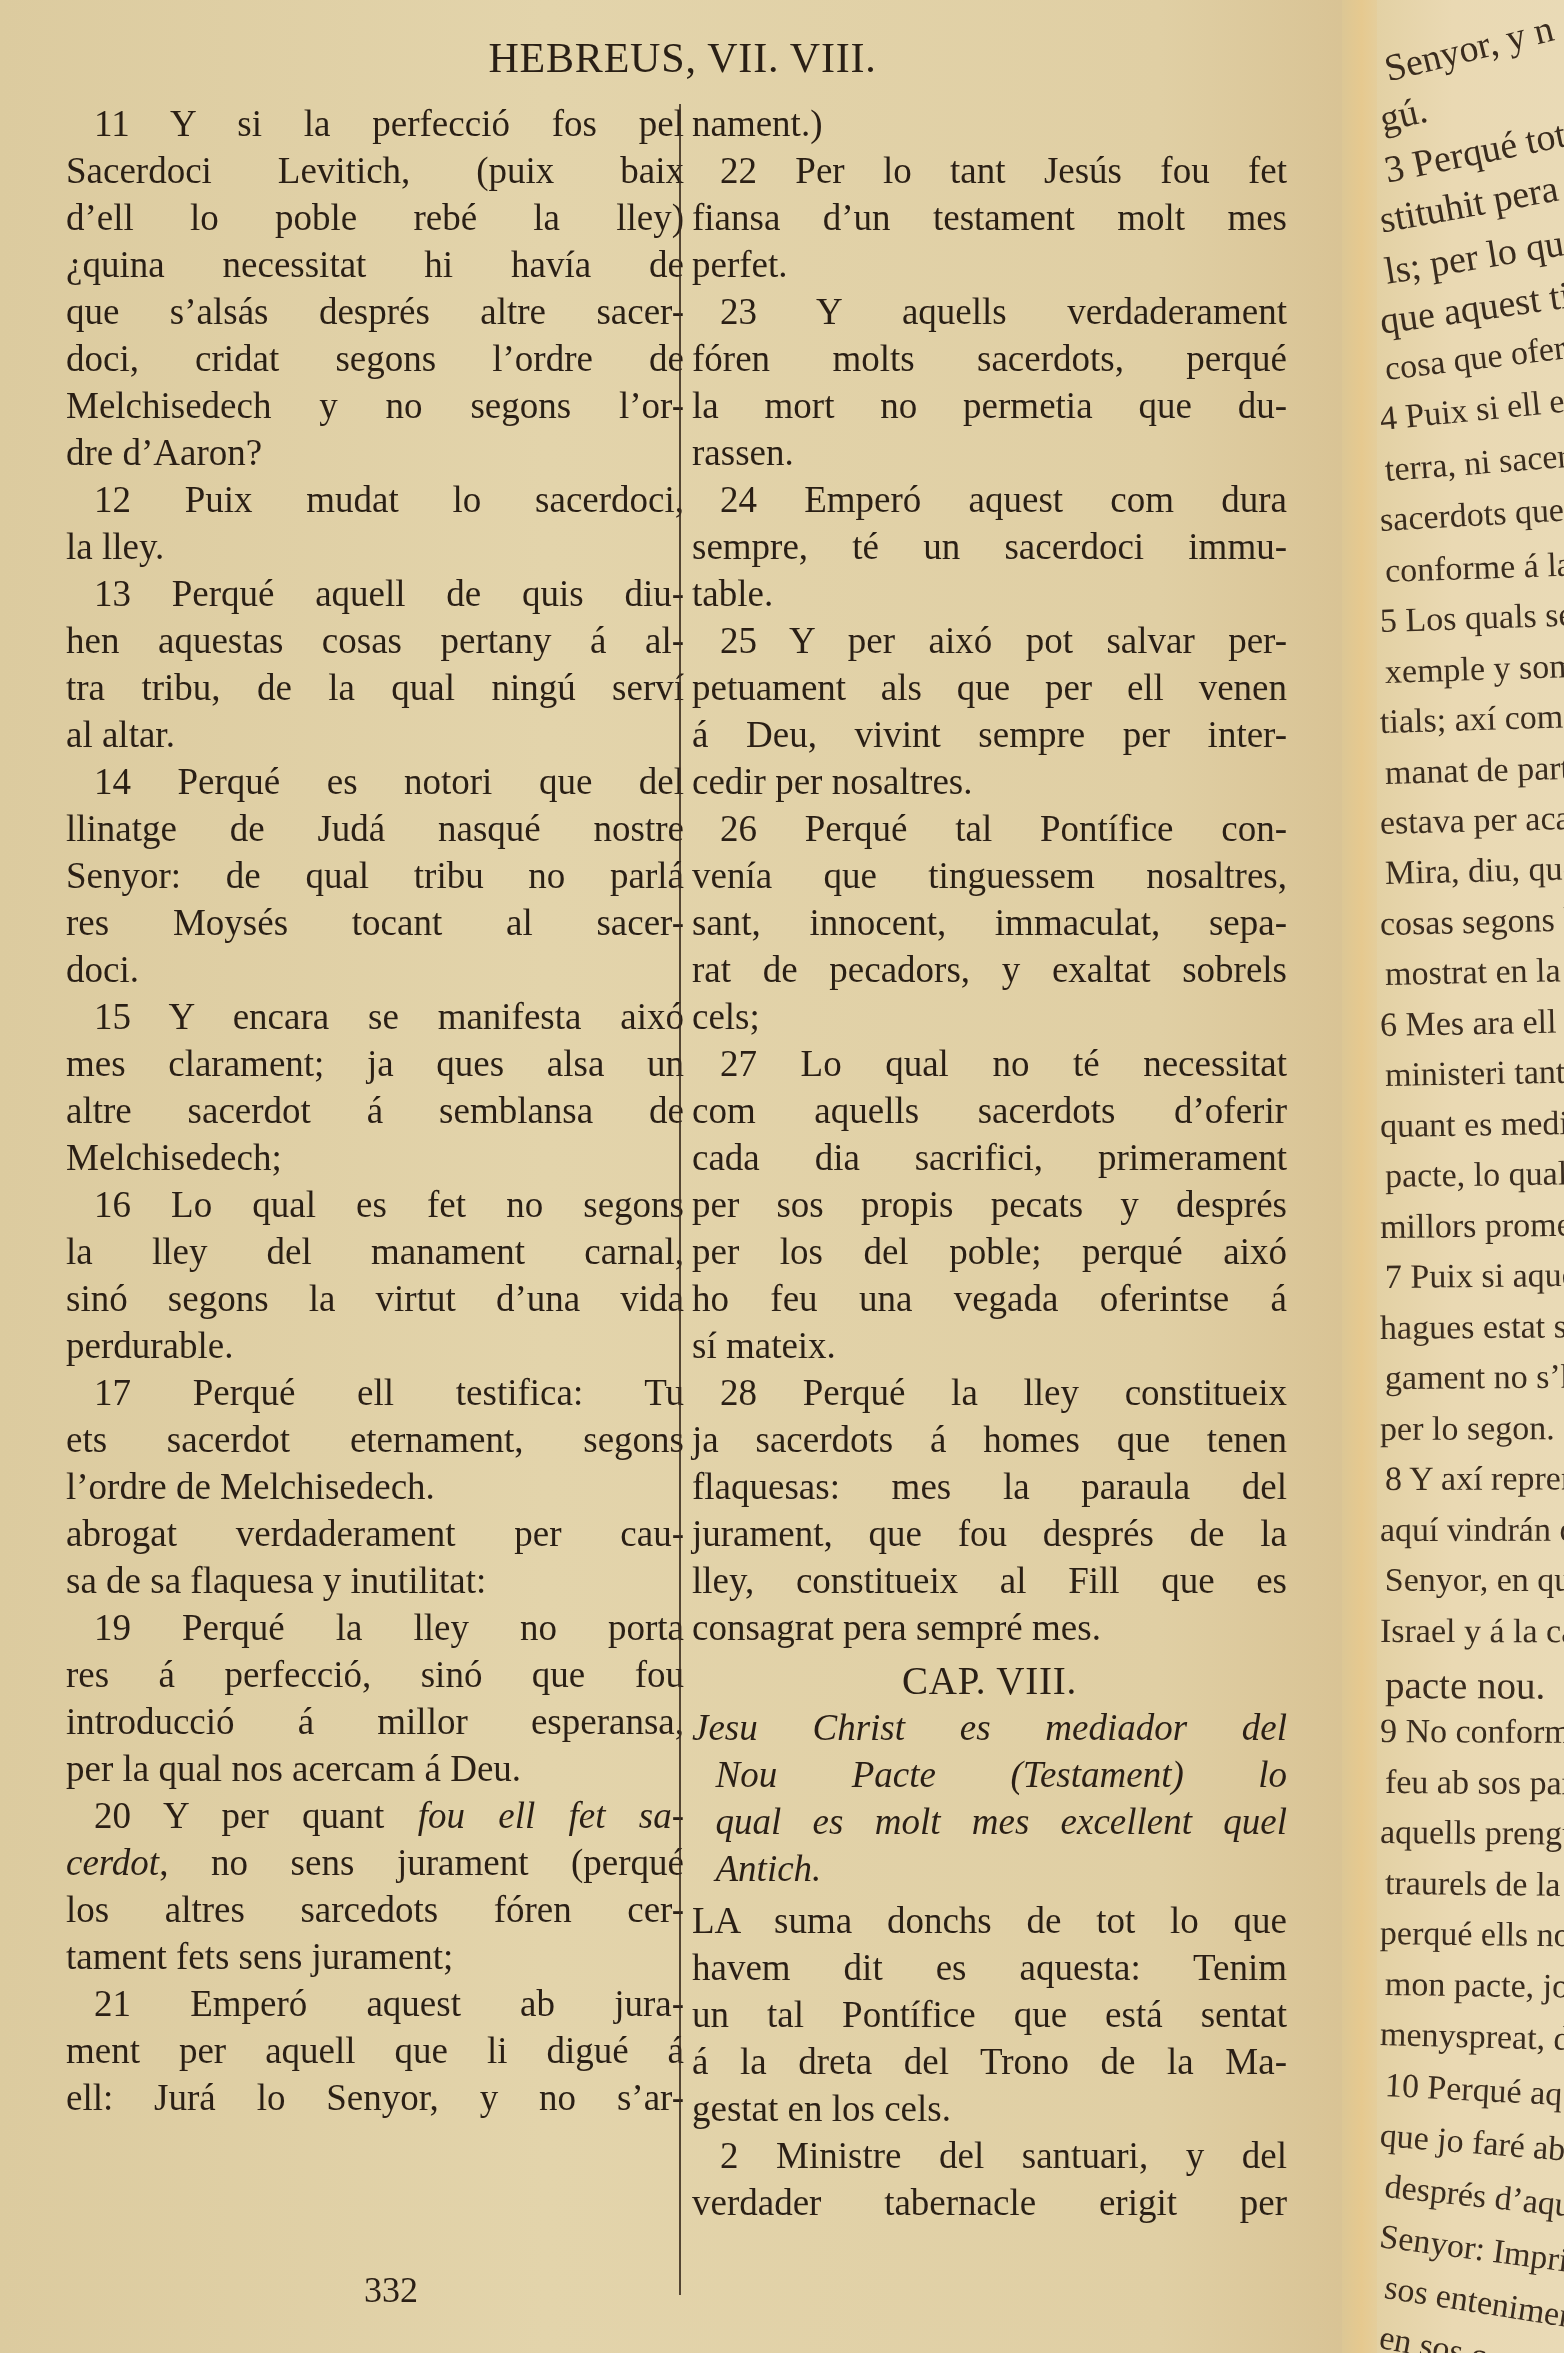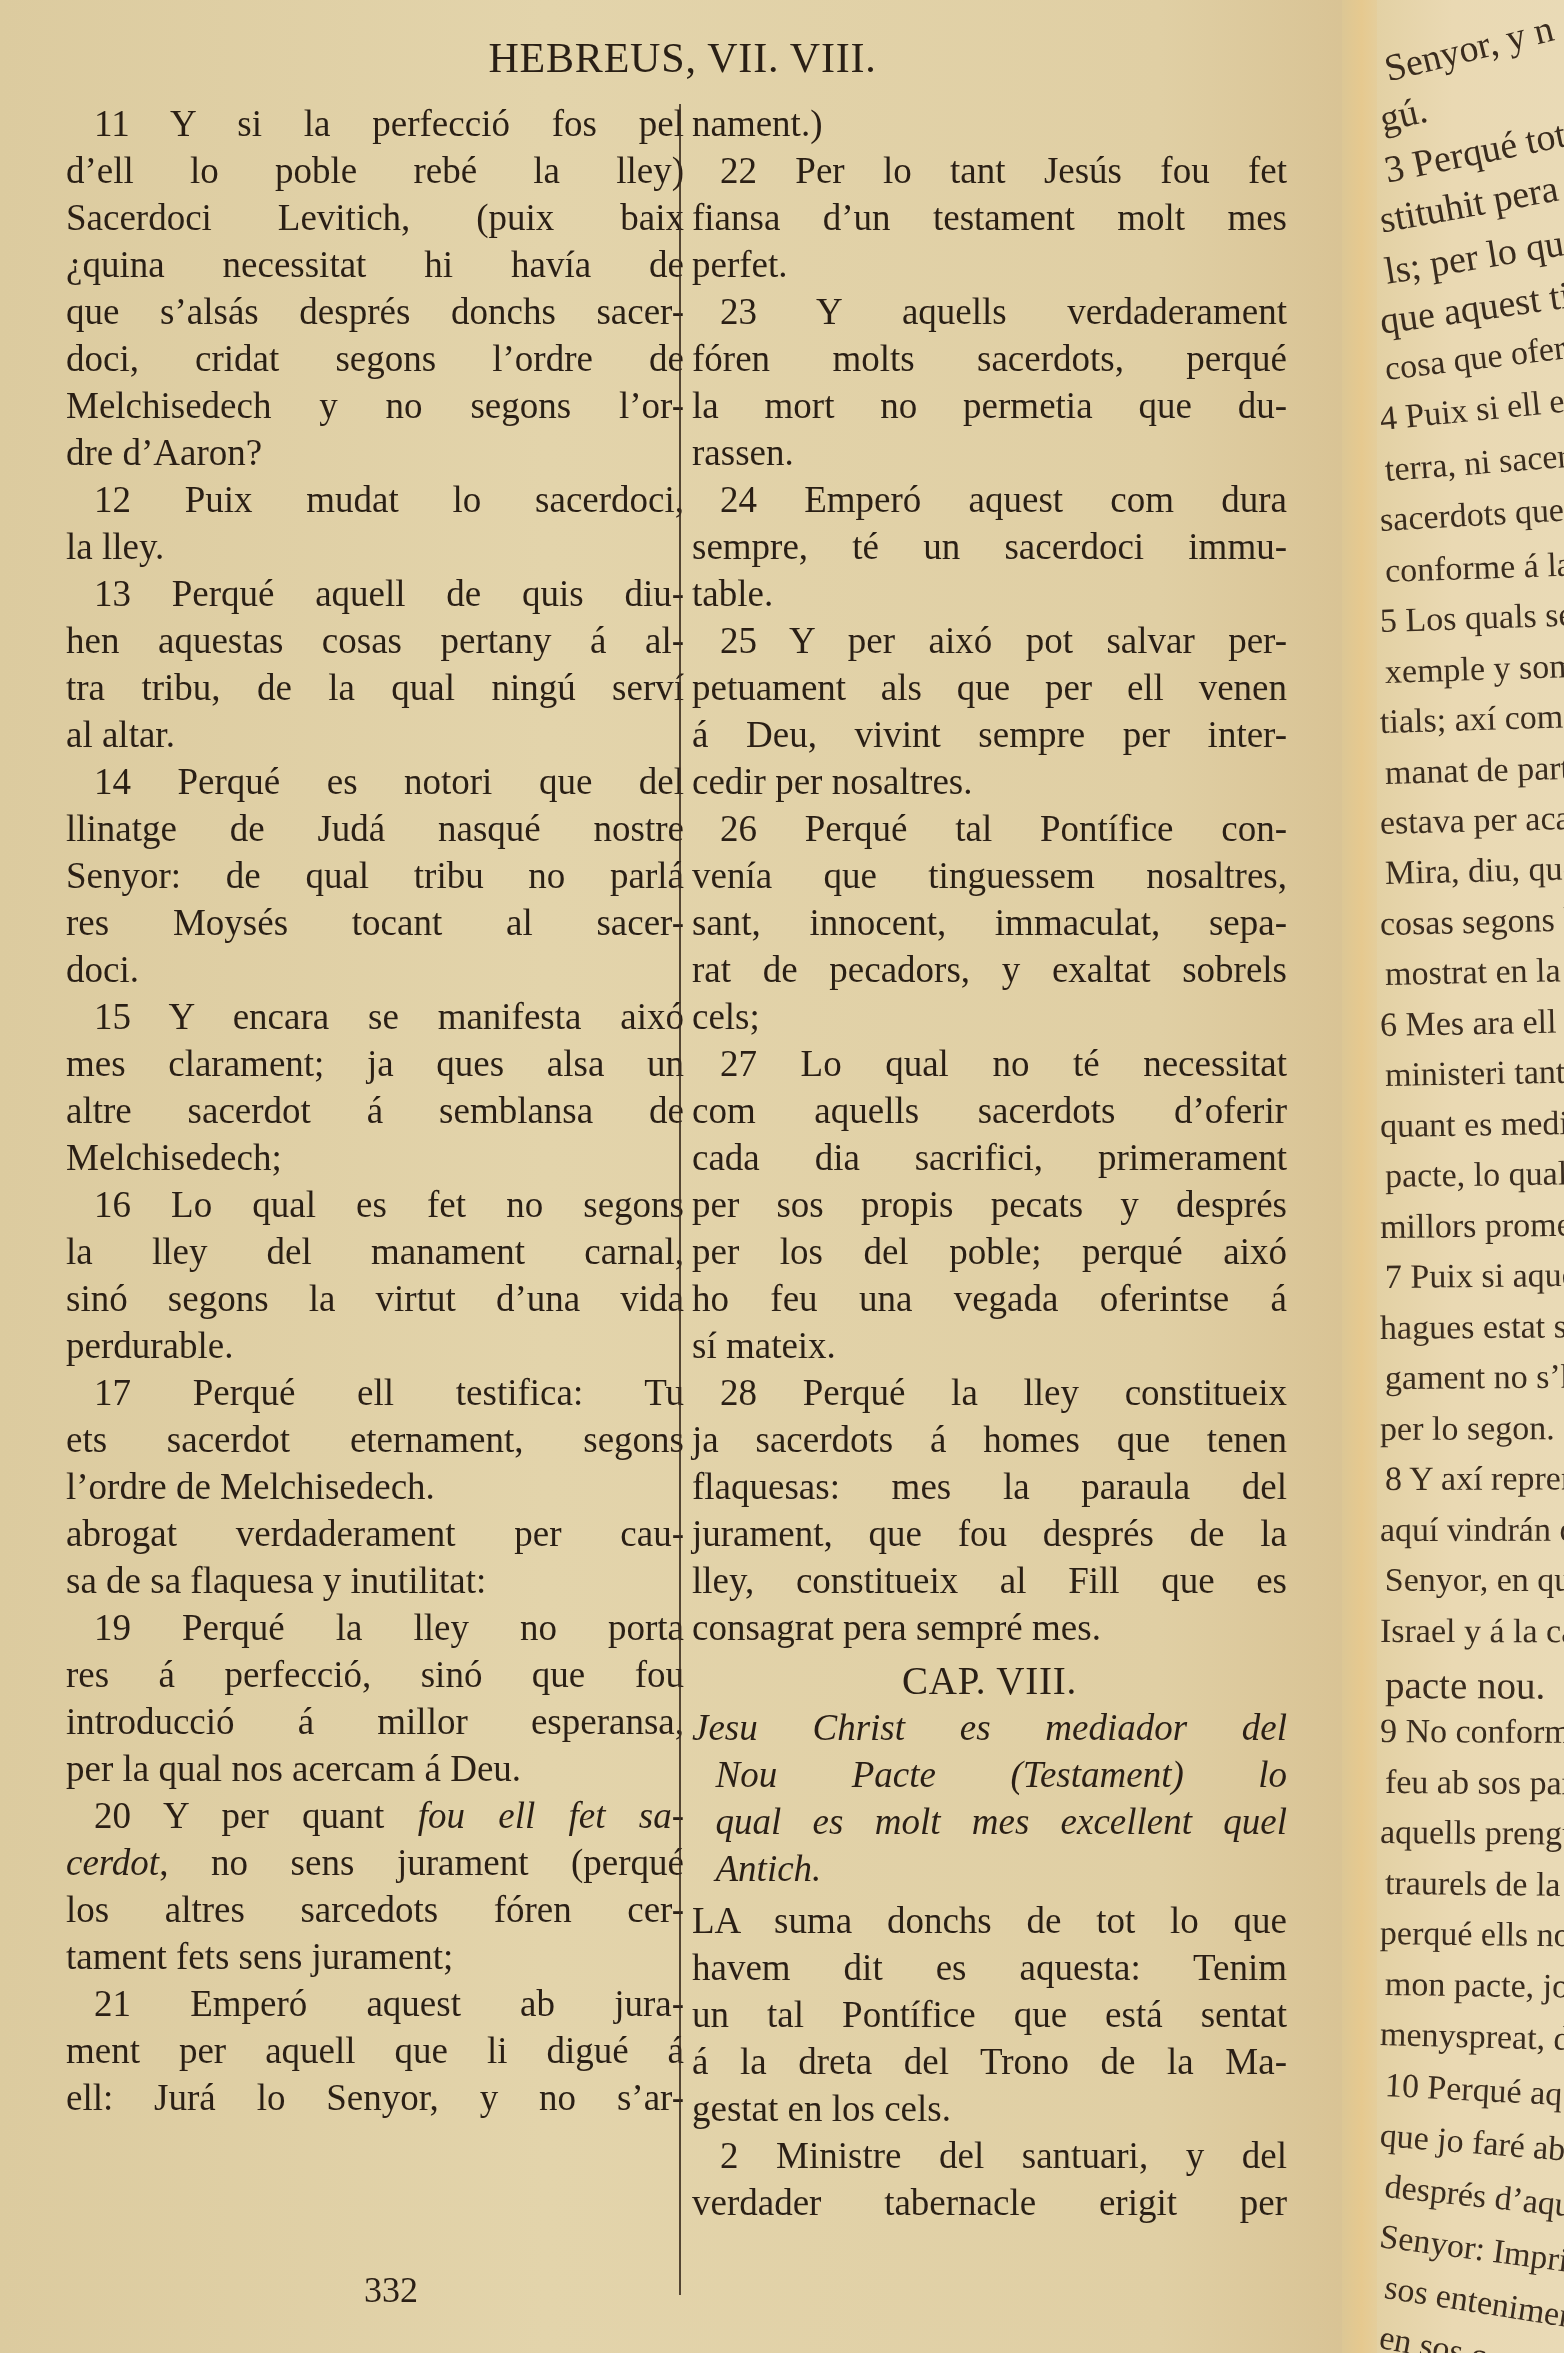--- a/index.html
+++ b/index.html
@@ -56,24 +56,24 @@
     transform-origin: left center;
   }
 </style>
 </head>
 <body>
 
 <div class="page">
   <div class="running-head">HEBREUS, VII. VIII.</div>
   <div class="col col-left" id="col-left">
       <span class="line indent">11 Y si la perfecció fos pel</span>
+      <span class="line">Sacerdoci Levitich, (puix baix</span>
       <span class="line">d’ell lo poble rebé la lley)</span>
-      <span class="line">Sacerdoci Levitich, (puix baix</span>
       <span class="line">¿quina necessitat hi havía de</span>
-      <span class="line">que s’alsás després donchs sacer-</span>
+      <span class="line">que s’alsás després altre sacer-</span>
       <span class="line">doci, cridat segons l’ordre de</span>
       <span class="line">Melchisedech y no segons l’or-</span>
       <span class="line last">dre d’Aaron?</span>
       <span class="line indent">12 Puix mudat lo sacerdoci,</span>
       <span class="line last">la lley.</span>
       <span class="line indent">13 Perqué aquell de quis diu-</span>
       <span class="line">hen aquestas cosas pertany á al-</span>
       <span class="line">tra tribu, de la qual ningú serví</span>
       <span class="line last">al altar.</span>
       <span class="line indent">14 Perqué es notori que del</span>

